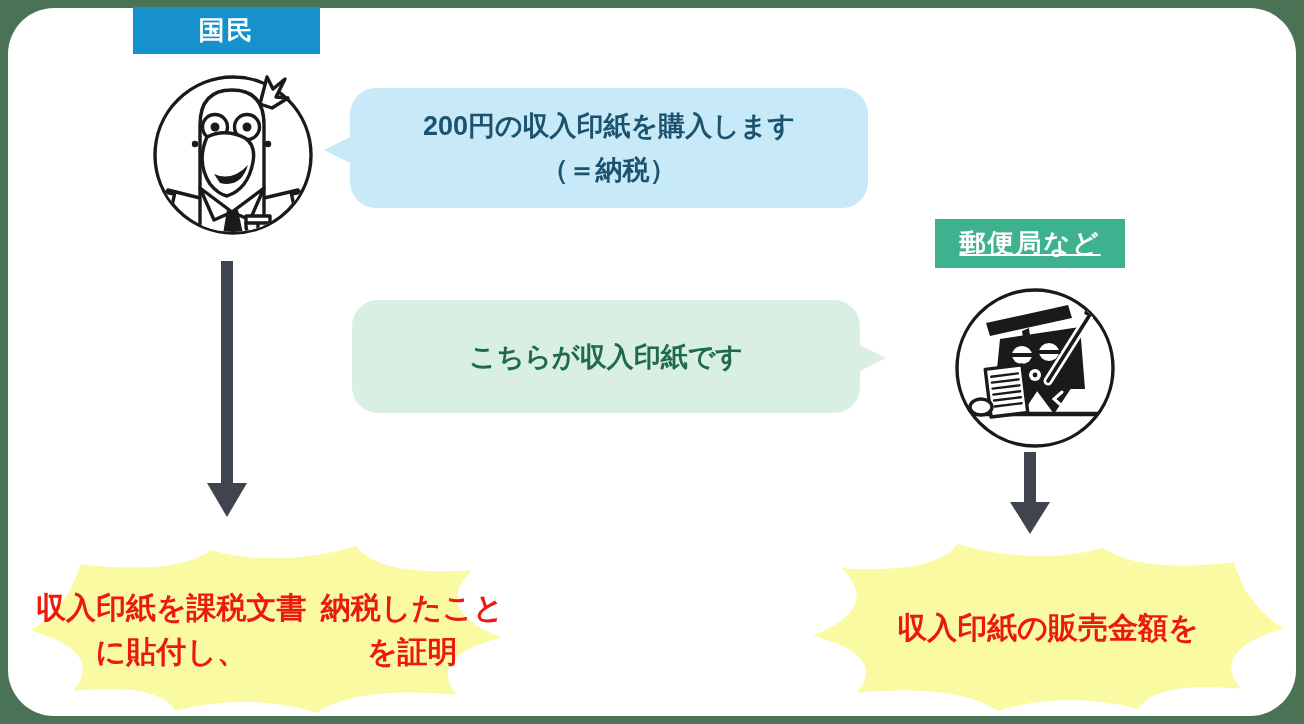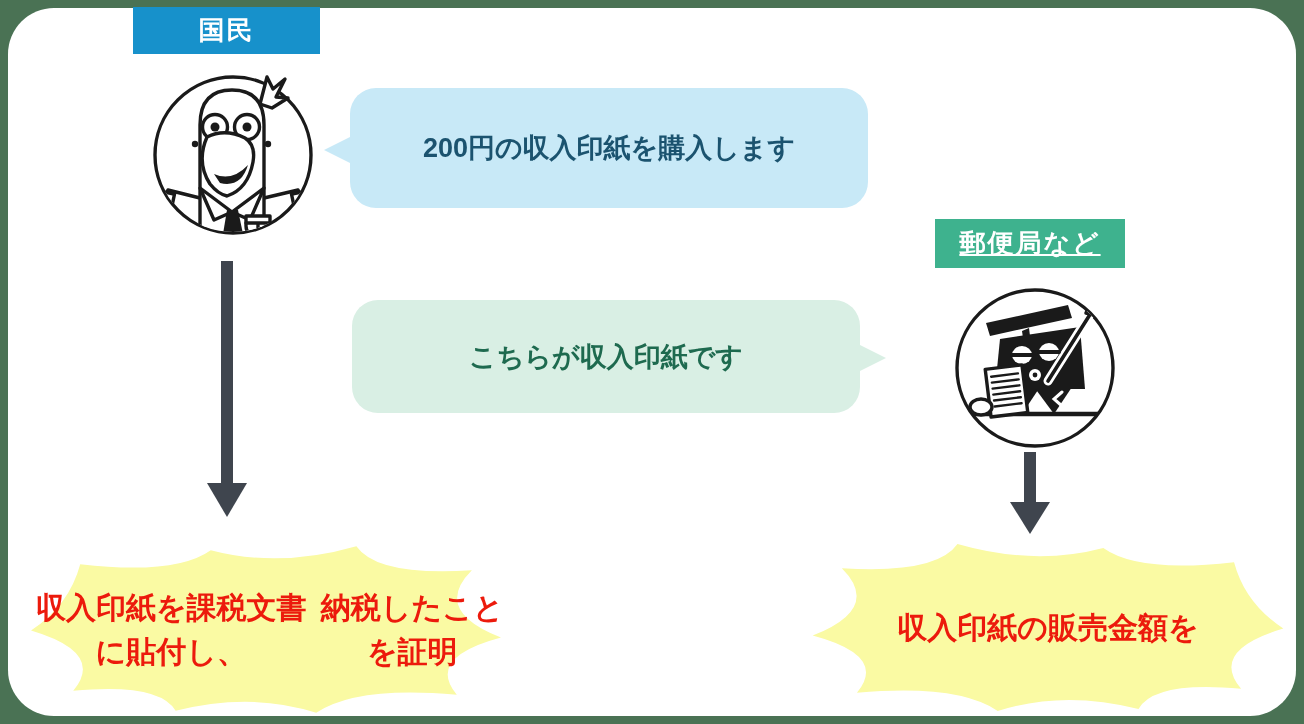--- a/index.html
+++ b/index.html
@@ -106,20 +106,21 @@
       <circle cx="120" cy="74" r="3.2" class="ink-fill"></circle>
 
       <path d="M 59 67 Q 48 92 62 114 Q 70 124 79 126 Q 100 119 105 92 Q 108 75 97 68 Q 77 58 59 67 Z" class="ink-white"></path>
       <path d="M 66 104 Q 84 112 100 95 Q 93 118 72 113 Z" class="ink-fill"></path>
     </svg>
   </div>
 
   <div id="bubble-citizen" class="bubble">
     <div class="tail"></div>
     <span>200円の収入印紙を購入します</span>
+    <span>（＝納税）</span>
   </div>
 
   <div id="po-label" class="actor-label">郵便局など</div>
 
   <div id="po-char" class="char">
     <svg width="170" height="170" viewBox="0 0 170 170" aria-hidden="true">
       <defs>
           <clipPath id="poClip">
             <circle cx="85" cy="85" r="77"></circle>
           </clipPath>

